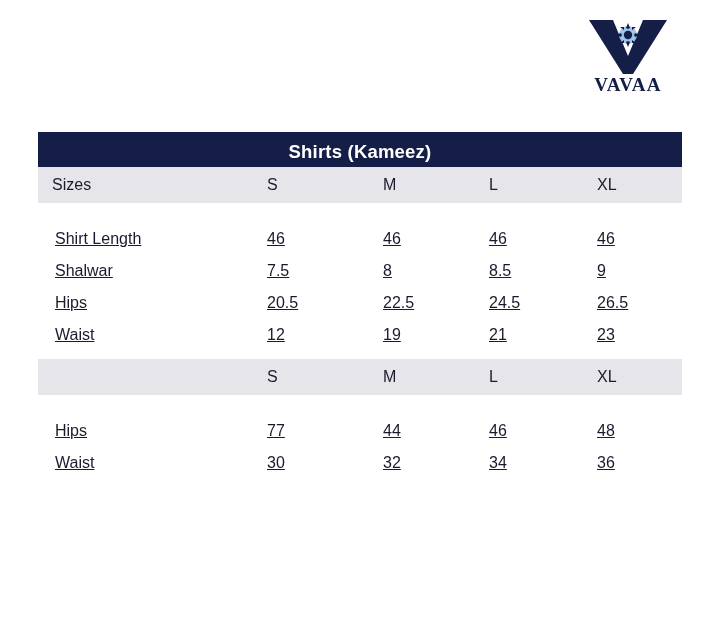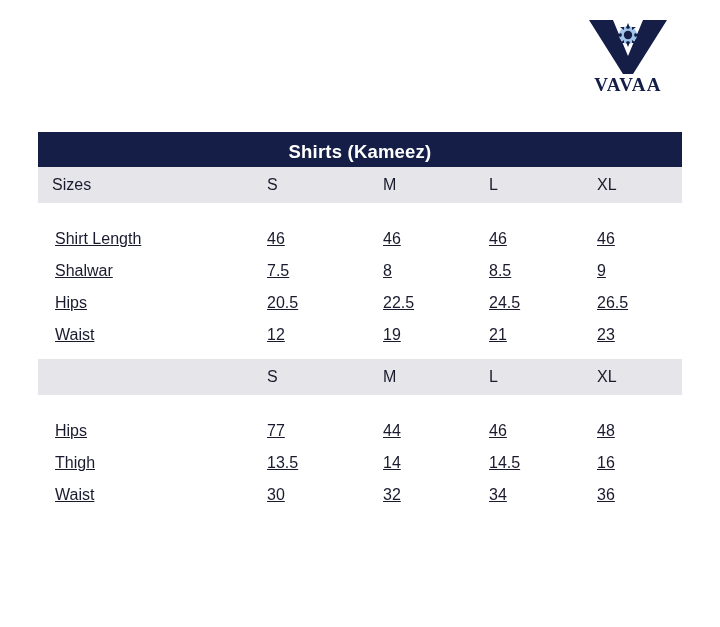--- a/index.html
+++ b/index.html
@@ -211,27 +211,20 @@
             <td colspan="5"></td>
           </tr>
         <tr>
           <td>Hips</td>
           <td class="v-s">77</td>
           <td class="v-m">44</td>
           <td class="v-l">46</td>
           <td class="v-xl">48</td>
         </tr>
         <tr>
-          <td>Thigh</td>
-          <td class="v-s">13.5</td>
-          <td class="v-m">14</td>
-          <td class="v-l">14.5</td>
-          <td class="v-xl">16</td>
-        </tr>
-        <tr>
           <td>Waist</td>
           <td class="v-s">30</td>
           <td class="v-m">32</td>
           <td class="v-l">34</td>
           <td class="v-xl">36</td>
         </tr>
       </tbody>
     </table>
 
   </div>

